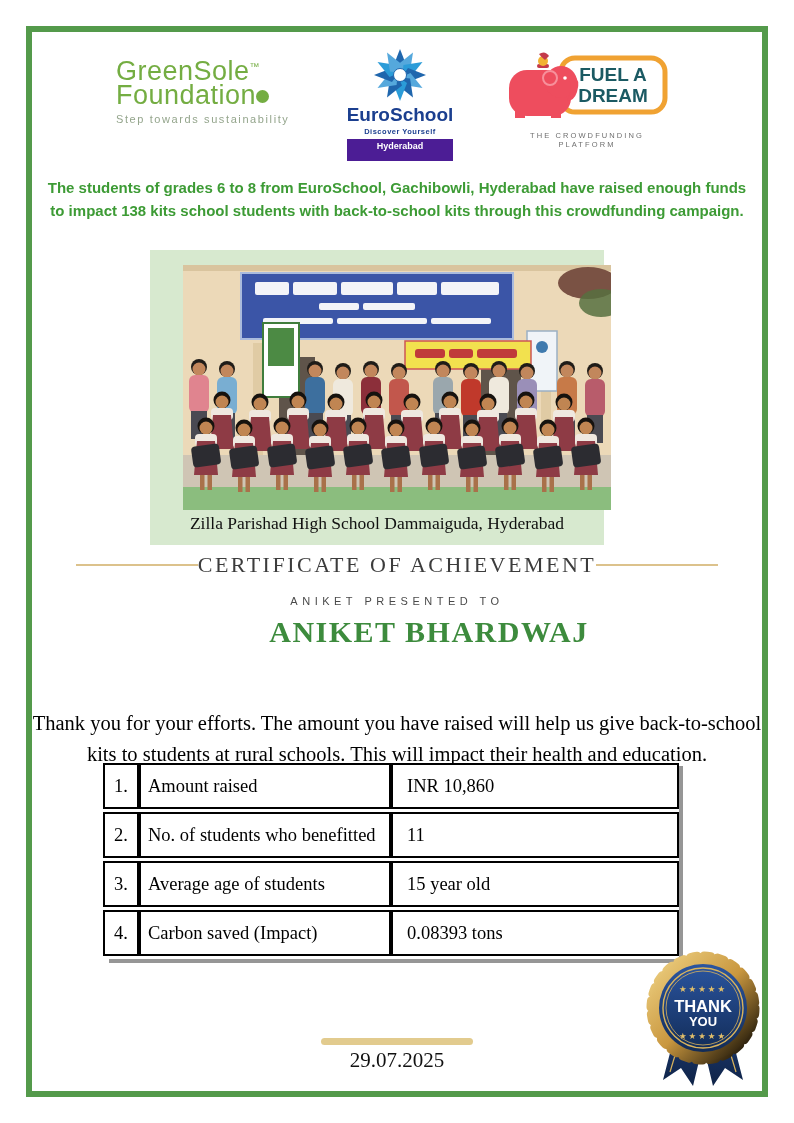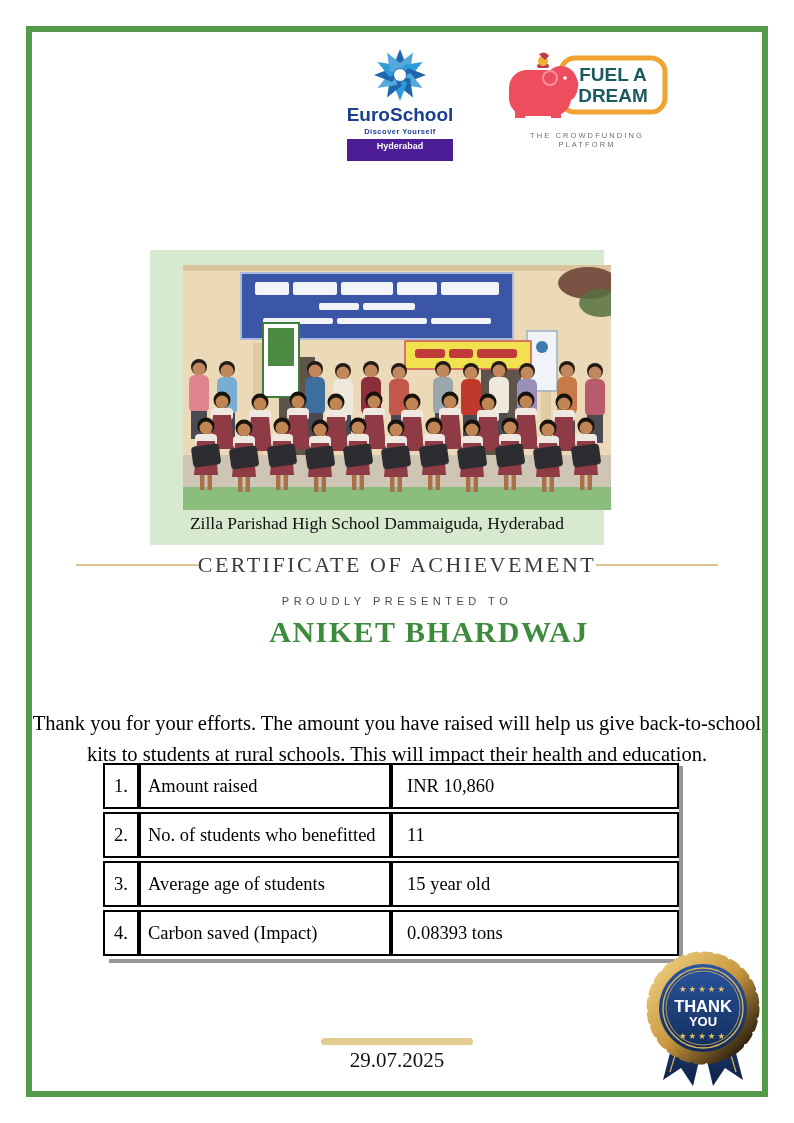--- a/index.html
+++ b/index.html
@@ -79,20 +79,25 @@
 </style>
 </head>
 <body>
 
 <div class="page">
 
   <div class="frame"></div>
 
   <div class="logo-row">
 
+    <div class="gs-logo">
+      <div class="gs-line1"><span>GreenSole</span><sup>™</sup></div>
+      <div class="gs-line2"><span>Foundation</span><span class="gs-dot"></span></div>
+      <div class="gs-tag">Step towards sustainability</div>
+    </div>
 
     <div class="es-logo">
       <svg width="118" height="54" viewBox="0 0 118 54">
         <defs>
           <polygon id="es-petal" points="0,-26 7,-8 0,-3 -7,-8"></polygon>
         </defs>
         <g transform="translate(59,27)">
           <use href="#es-petal" fill="#1f66ad"></use>
           <use href="#es-petal" fill="#55a8dc" transform="rotate(30)"></use>
           <use href="#es-petal" fill="#2b9cd8" transform="rotate(60)"></use>
@@ -133,20 +138,21 @@
           <path d="M36 2 q6 -4 10 2 l-4 4 q-4 -3 -6 -6 z" fill="#c43a4a"></path>
         </g>
 
         <text x="110" y="29" text-anchor="middle" font-family="Liberation Sans, sans-serif" font-size="19" font-weight="bold" fill="#1b5a63">FUEL A</text>
         <text x="110" y="50" text-anchor="middle" font-family="Liberation Sans, sans-serif" font-size="19" font-weight="bold" fill="#1b5a63">DREAM</text>
       </svg>
       <div class="fad-tag">THE CROWDFUNDING PLATFORM</div>
     </div>
   </div>
 
+  <div class="intro">The students of grades 6 to 8 from EuroSchool, Gachibowli, Hyderabad have raised enough funds to impact 138 kits school students with back-to-school kits through this crowdfunding campaign.</div>
 
   <div class="photo-block">
     <svg class="photo" width="428" height="245" viewBox="0 0 428 245">
       <defs>
         <g id="p-adult">
           <circle cx="12" cy="8" r="8" fill="#1f1c18"></circle>
           <circle cx="12" cy="10" r="6.5" fill="#c2875c"></circle>
           <rect x="2" y="16" width="20" height="38" rx="6" fill="currentColor"></rect>
           <rect x="4" y="52" width="16" height="28" fill="#4a4a52"></rect>
         </g>
@@ -252,21 +258,21 @@
     </svg>
     <div class="photo-caption">Zilla Parishad High School Dammaiguda, Hyderabad</div>
   </div>
 
   <div class="cert-title-row">
     <div class="gold-line"></div>
     <div class="cert-title">CERTIFICATE OF ACHIEVEMENT</div>
     <div class="gold-line"></div>
   </div>
 
-  <div class="presented">PROUDLY PRESENTED TO</div>
+  <div class="presented">ANIKET PRESENTED TO</div>
 
   <div class="recipient">ANIKET BHARDWAJ</div>
 
   <div class="message">Thank you for your efforts. The amount you have raised will help us give back-to-school kits to students at rural schools. This will impact their health and education.</div>
 
   <div class="table-wrap">
     <table class="stats">
       <tbody>
         <tr>
           <td class="c-num">1.</td>

